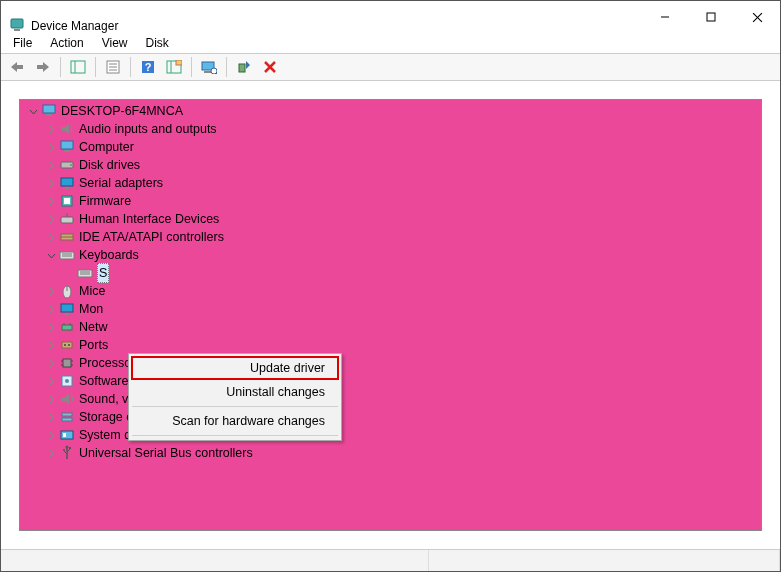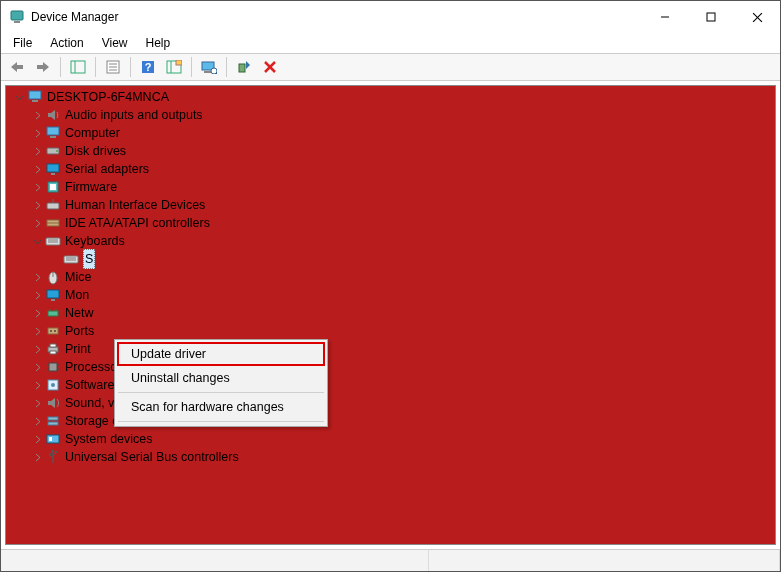--- a/index.html
+++ b/index.html
@@ -7,21 +7,21 @@
   .window {
     width: 781px; height: 572px;
     border: 1px solid #555;
     background: #fff;
     display: flex; flex-direction: column;
     position: relative;
   }
   
   .titlebar {
     height: 32px;
-    display: flex; align-items: center;
+    display: flex; align-items: flex-end;
     padding: 0 0 0 8px;
     font-size: 12px;
     color: #000;
   }
   .titlebar .app-icon { width: 16px; height: 16px; margin-right: 6px; }
   .titlebar .title { flex: 1; }
   .titlebar-btns { display: flex; }
   .titlebar-btn {
     width: 46px; height: 32px;
     display: flex; align-items: center; justify-content: center;
@@ -49,23 +49,23 @@
   .tool-btn {
     width: 24px; height: 24px;
     display: flex; align-items: center; justify-content: center;
     border: 1px solid transparent;
   }
   .tool-sep { width: 1px; height: 20px; background: #ccc; margin: 0 3px; }
   
   .tree-wrap {
     flex: 1;
     border: 1px solid #888;
-    margin: 4px;
+    margin: 18px;
     overflow: hidden;
-    background: #b91c1c;
+    background: #ec4899;
     position: relative;
   }
   .tree {
     padding: 2px 0;
     font-size: 12.5px;
     line-height: 18px;
     color: #000;
   }
   .node {
     display: flex; align-items: center;
@@ -94,20 +94,21 @@
     width: 214px;
     background: #f2f2f2;
     border: 1px solid #a9a9a9;
     box-shadow: 2px 2px 3px rgba(0,0,0,0.25);
     padding: 2px;
     font-size: 12.5px;
   }
   .cm-item {
     padding: 5px 14px;
     color: #000;
+    text-align: right;
   }
   .cm-sep { height: 1px; background: #cfcfcf; margin: 2px 1px; }
   .cm-highlight {
     border: 2px solid #d00;
     padding: 3px 12px;
   }
   .cm-bold { font-weight: 600; }
   
   .statusbar {
     height: 22px;
@@ -149,21 +150,21 @@
             <line x1="9" y1="1" x2="1" y2="9" stroke="#000"></line>
           </svg>
       </div>
     </div>
   </div>
 
   <div class="menubar">
     <span class="menu-item">File</span>
     <span class="menu-item">Action</span>
     <span class="menu-item">View</span>
-    <span class="menu-item">Help</span>
+    <span class="menu-item">Disk</span>
   </div>
 
   <div class="toolbar">
     <div class="tool-btn">
       <svg width="16" height="14" viewBox="0 0 16 14">
           <path d="M8 2 L2 7 L8 12 Z" fill="#888"></path>
           <rect x="7" y="5" width="7" height="4" fill="#888"></rect>
         </svg>
     </div>
     <div class="tool-btn">
@@ -430,36 +431,20 @@
             </svg>
           </span>
           <span class="node-icon">
             <svg width="16" height="16" viewBox="0 0 16 16">
               <rect x="3" y="5" width="10" height="6" fill="#ca7" stroke="#864"></rect>
               <circle cx="6" cy="8" r="1" fill="#444"></circle>
               <circle cx="10" cy="8" r="1" fill="#444"></circle>
             </svg>
           </span>
           <span class="node-label">Ports</span>
-        </div>
-        <div class="node">
-          <span class="pad pad1"></span>
-          <span class="expander">
-            <svg width="9" height="9" viewBox="0 0 9 9">
-              <path d="M3 1 L7 4.5 L3 8" fill="none" stroke="#888"></path>
-            </svg>
-          </span>
-          <span class="node-icon">
-            <svg width="16" height="16" viewBox="0 0 16 16">
-              <rect x="3" y="6" width="10" height="5" fill="#bbb" stroke="#666"></rect>
-              <rect x="5" y="3" width="6" height="3" fill="#fff" stroke="#666"></rect>
-              <rect x="5" y="10" width="6" height="3" fill="#fff" stroke="#666"></rect>
-            </svg>
-          </span>
-          <span class="node-label">Print</span>
         </div>
         <div class="node">
           <span class="pad pad1"></span>
           <span class="expander">
             <svg width="9" height="9" viewBox="0 0 9 9">
               <path d="M3 1 L7 4.5 L3 8" fill="none" stroke="#888"></path>
             </svg>
           </span>
           <span class="node-icon">
             <svg width="16" height="16" viewBox="0 0 16 16">

